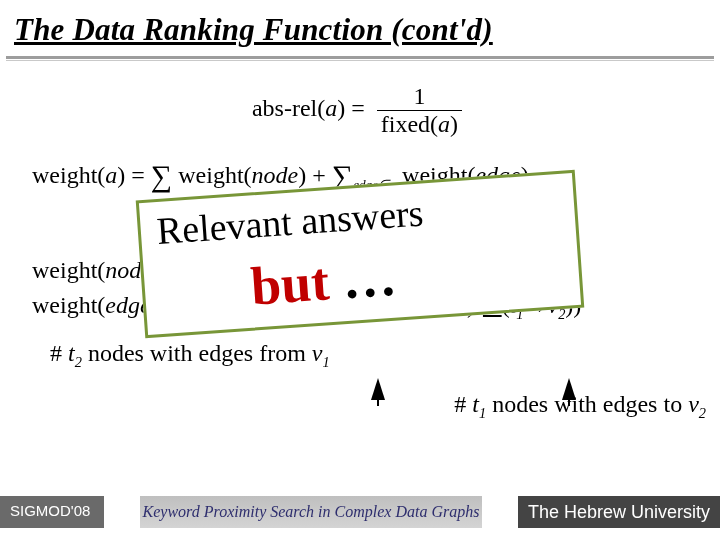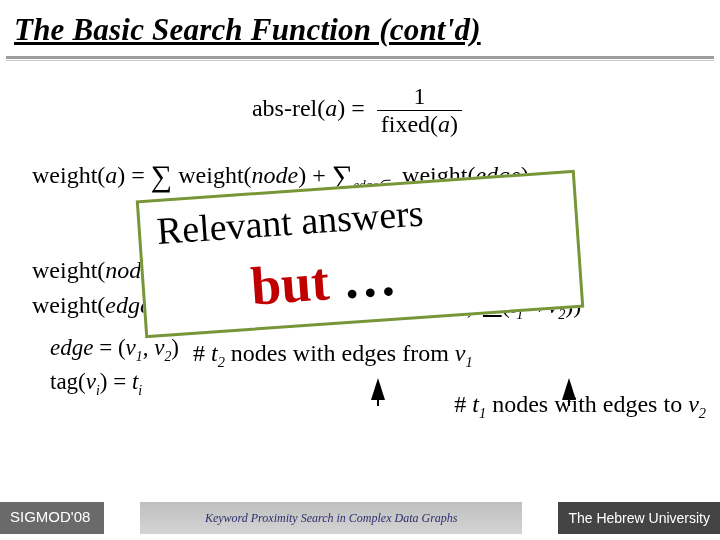--- a/index.html
+++ b/index.html
@@ -82,57 +82,56 @@
     margin-left: 90px;
     display: inline-block;
   }
   .overlay-dots { font-size: 54px; font-weight: bold; color:#000; }
   .footer {
     position: absolute;
     bottom: 0; left: 0;
     width: 720px;
     height: 44px;
     display: flex;
-    align-items: center;
     font-size: 15px;
     gap: 36px;
   }
   .footer .left {
     background: #6a6a6a;
     color: #fff;
     font-family: Arial, sans-serif;
     padding: 6px 10px;
     width: 104px;
     height: 32px;
   }
   .footer .mid {
     flex: 1;
     height: 32px;
     background: linear-gradient(#bfbfbf, #d4d4d4);
     font-family: Georgia, "Times New Roman", serif;
     font-style: italic;
     color: #2e2e6e;
     text-align: center;
     line-height: 32px;
-    font-size: 12px;
+    font-size: 16px;
   }
   .footer .right {
     background: #444;
     color: #fff;
     font-family: Arial, sans-serif;
-    font-size: 14px;
+    font-size: 18px;
     padding: 0 10px;
     height: 32px;
     line-height: 32px;
   }
 </style>
 </head>
 <body>
 
-<div class="slide-title">The Basic Search Function (cont'd)</div>
+<div class="slide-title">The Data Ranking Function (cont'd)</div>
 <div class="title-rule"></div>
 
 <div class="content">
 
   <div class="line">
     <span>abs-rel</span>(<span class="ital">a</span>)<span> = </span>
     <span class="frac">
       <span class="num">1</span>
       <span class="den"><span>fixed</span>(<span class="ital">a</span>)</span>
     </span>
@@ -148,28 +147,20 @@
 
   <div class="line3" style="margin-top: 60px">
     <span>weight(</span><span class="ital">node</span><span>) = fixed (1)</span>
   </div>
 
   <div class="line4">
     <span>weight(</span><span class="ital">edge</span><span>) = log(1 + α·</span><u><span>out</span></u><span>(</span><span class="ital">v</span><span class="sub">1</span><span>→</span><span class="ital">t</span><span class="sub">2</span><span>)</span><span> + (1 − α)·</span><u><span>in</span></u><span>(</span><span class="ital">t</span><span class="sub">1</span><span>→</span><span class="ital">v</span><span class="sub">2</span><span>))</span>
   </div>
 
   <div class="edgeeq">
-    <div class="left">
-      <div>
-        <span class="ital">edge</span><span> = (</span><span class="ital">v</span><span class="sub">1</span><span>, </span><span class="ital">v</span><span class="sub">2</span><span>)</span>
-      </div>
-      <div>
-        <span>tag(</span><span class="ital">v</span><span class="sub">i</span><span>) = </span><span class="ital">t</span><span class="sub">i</span>
-      </div>
-    </div>
     <div style="flex:1; position:relative; padding-top:8px">
       <div class="arrow-hash">
         <span># </span><span class="ital">t</span><span class="sub">2</span><span> nodes with edges from </span><span class="ital">v</span><span class="sub">1</span>
       </div>
       <div class="arrow-hash" style="text-align:right; margin-top:20px; padding-right:4px">
         <span># </span><span class="ital">t</span><span class="sub">1</span><span> nodes with edges to </span><span class="ital">v</span><span class="sub">2</span>
       </div>
     </div>
   </div>
 

